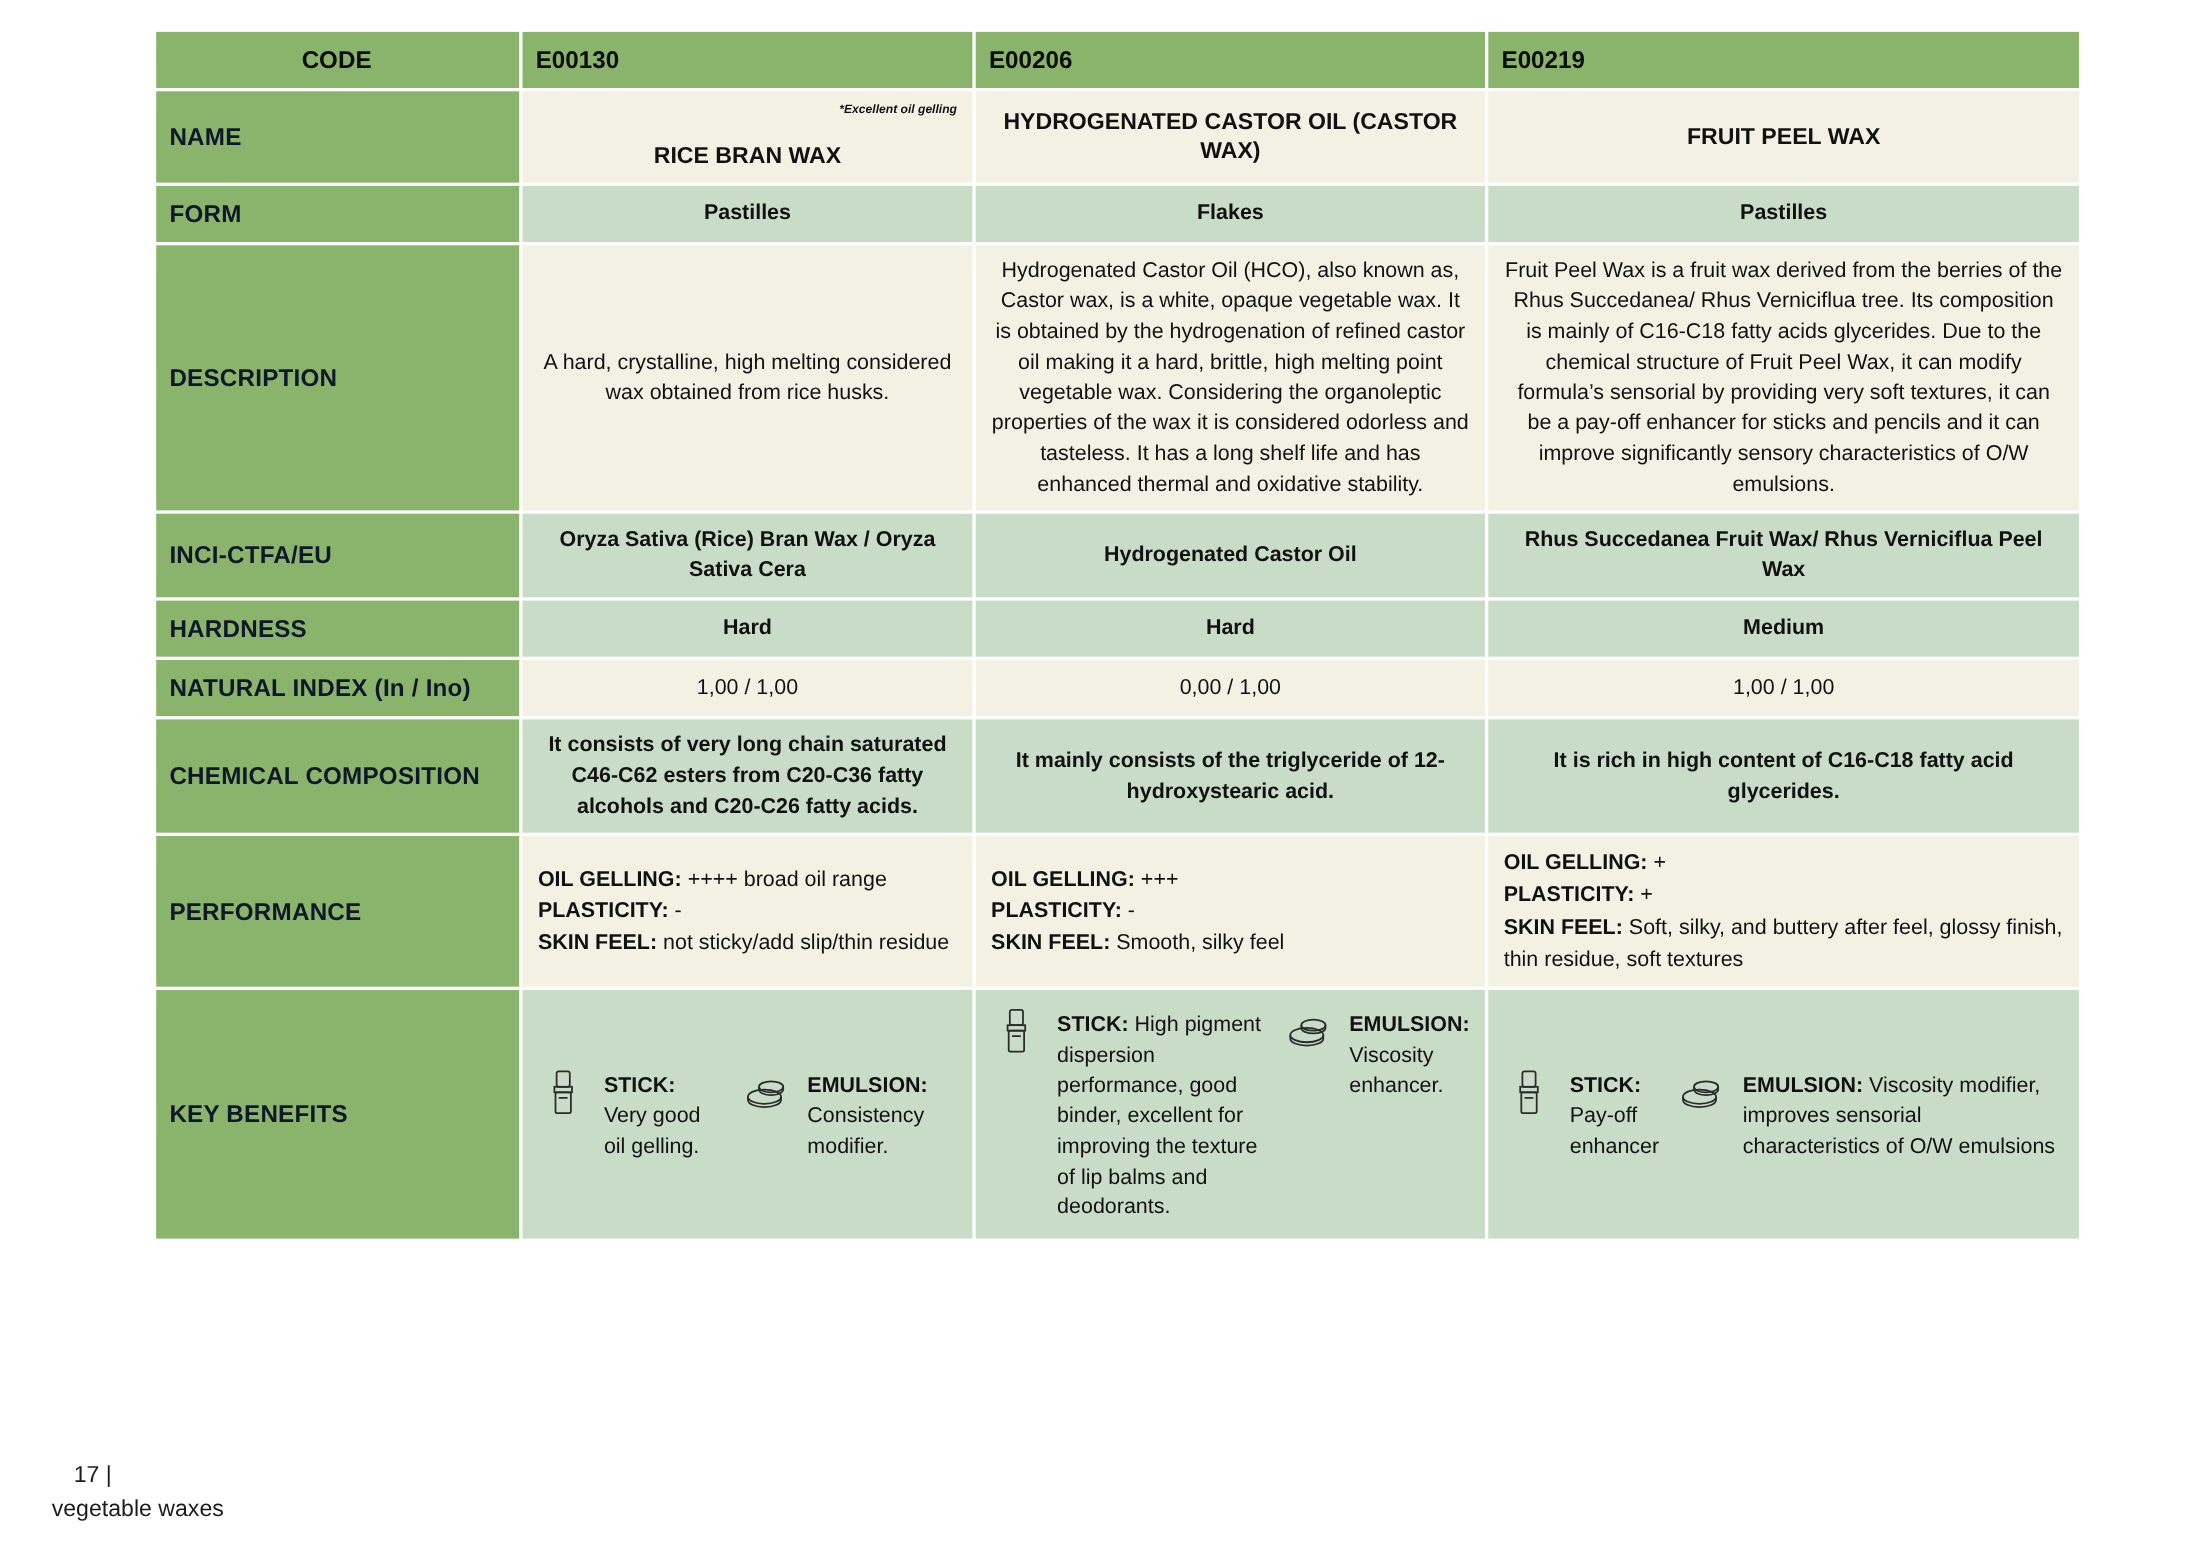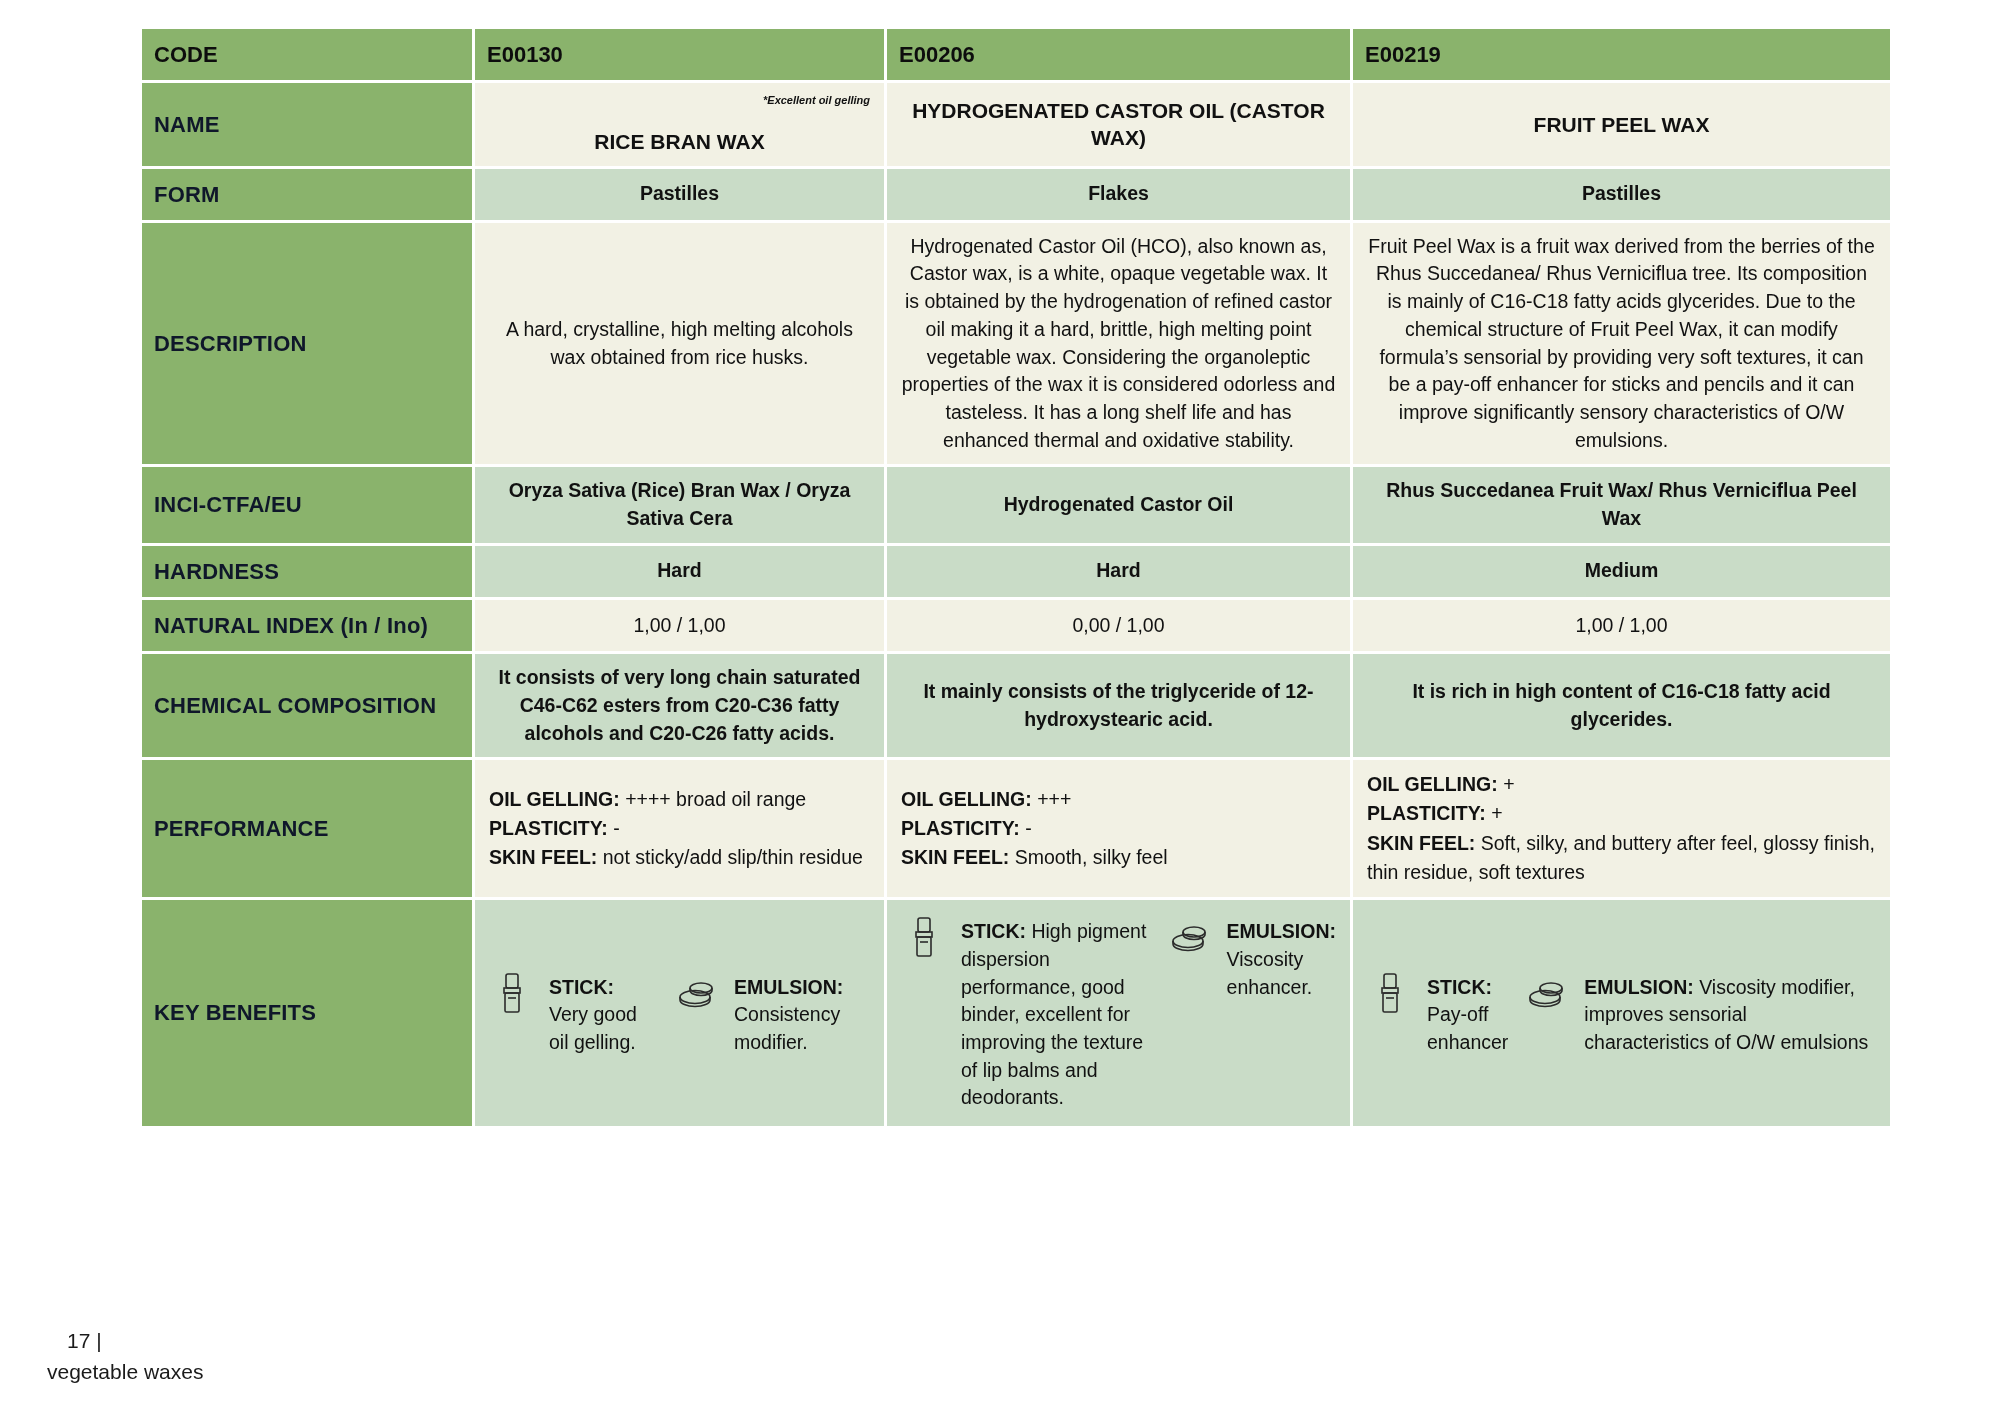--- a/index.html
+++ b/index.html
@@ -53,21 +53,21 @@
     letter-spacing: 0.2px;
     text-align: left;
     padding-left: 12px;
   }
 
   td.hdr {
     background: #8aB36c;
     color: #0d0d0d;
     font-weight: bold;
     font-size: 22px;
-    text-align: left;
+    text-align: center;
     padding-left: 12px;
   }
 
   td.cell-light {
     background: #f2f1e4;
     text-align: center;
   }
   td.cell-mint {
     background: #c9dcc7;
     text-align: center;
@@ -185,21 +185,21 @@
 
       <tr>
         <td class="rowlabel">FORM</td>
         <td class="cell-mint">Pastilles</td>
         <td class="cell-mint">Flakes</td>
         <td class="cell-mint">Pastilles</td>
       </tr>
 
       <tr>
         <td class="rowlabel">DESCRIPTION</td>
-        <td class="cell-light">A hard, crystalline, high melting alcohols wax obtained from rice husks.</td>
+        <td class="cell-light">A hard, crystalline, high melting considered wax obtained from rice husks.</td>
         <td class="cell-light">Hydrogenated Castor Oil (HCO), also known as, Castor wax, is a white, opaque vegetable wax. It is obtained by the hydrogenation of refined castor oil making it a hard, brittle, high melting point vegetable wax. Considering the organoleptic properties of the wax it is considered odorless and tasteless. It has a long shelf life and has enhanced thermal and oxidative stability.</td>
         <td class="cell-light">Fruit Peel Wax is a fruit wax derived from the berries of the Rhus Succedanea/ Rhus Verniciflua tree. Its composition is mainly of C16-C18 fatty acids glycerides. Due to the chemical structure of Fruit Peel Wax, it can modify formula’s sensorial by providing very soft textures, it can be a pay-off enhancer for sticks and pencils and it can improve significantly sensory characteristics of O/W emulsions.</td>
       </tr>
 
       <tr>
         <td class="rowlabel">INCI-CTFA/EU</td>
         <td class="cell-mint">Oryza Sativa (Rice) Bran Wax / Oryza Sativa Cera</td>
         <td class="cell-mint">Hydrogenated Castor Oil</td>
         <td class="cell-mint">Rhus Succedanea Fruit Wax/ Rhus Verniciflua Peel Wax</td>
       </tr>

